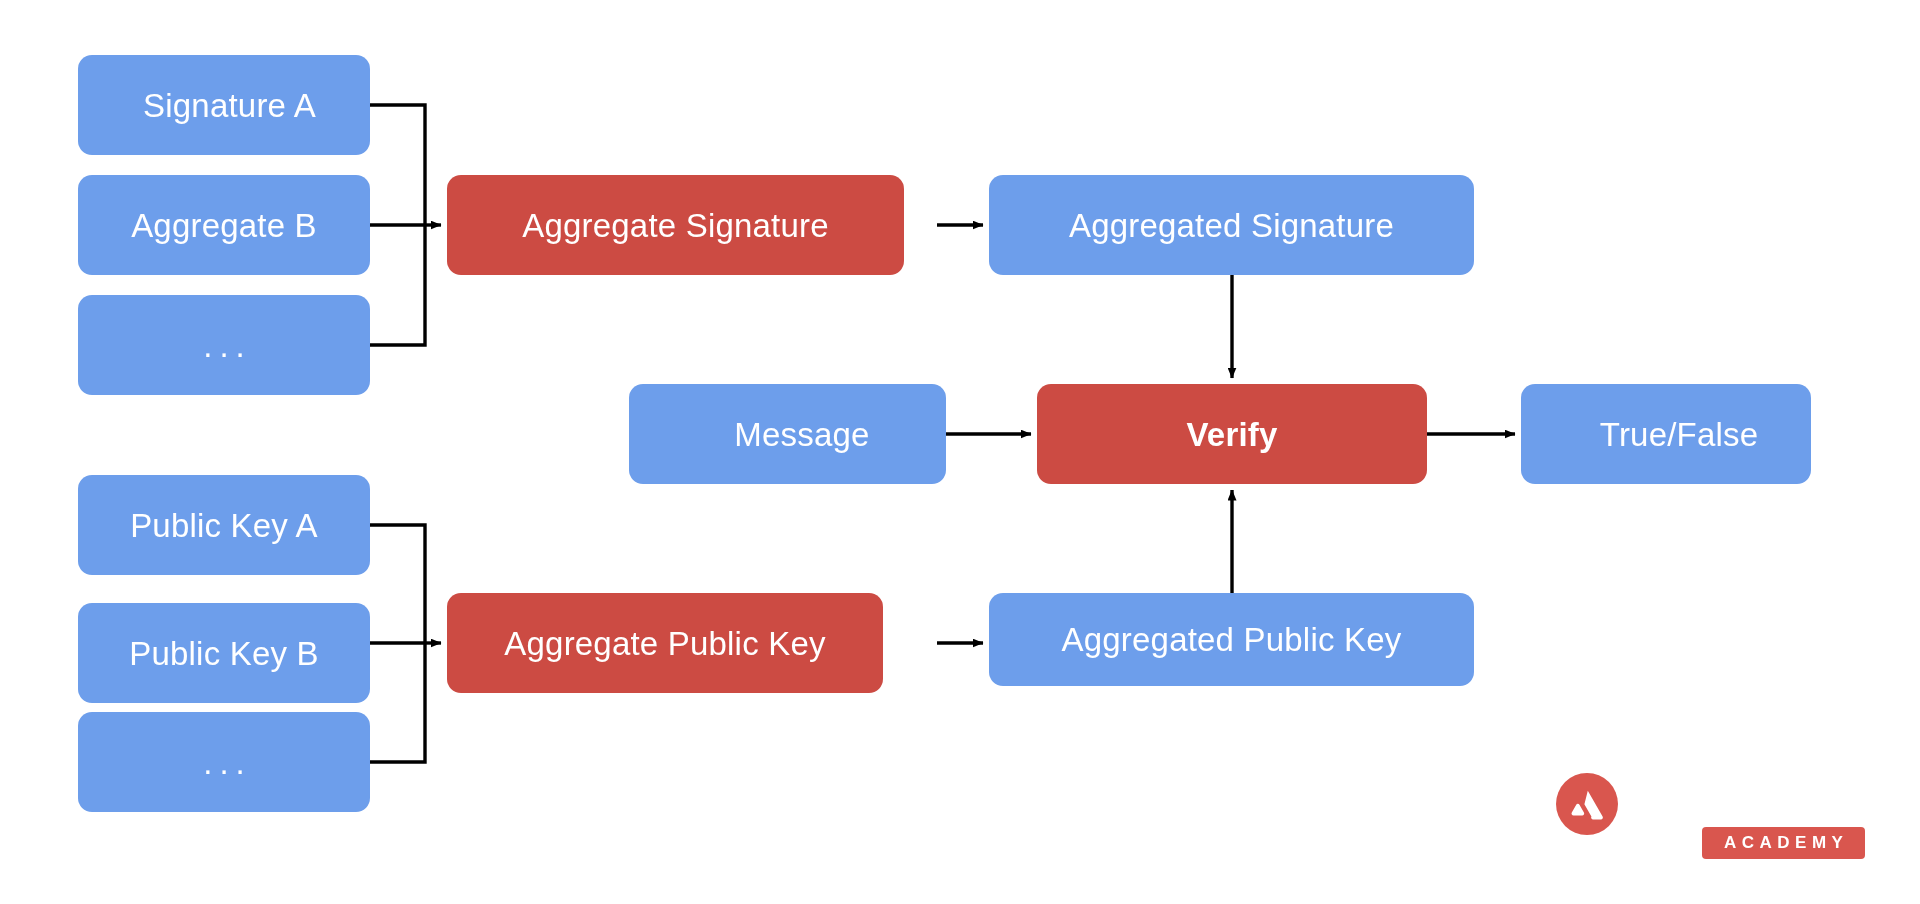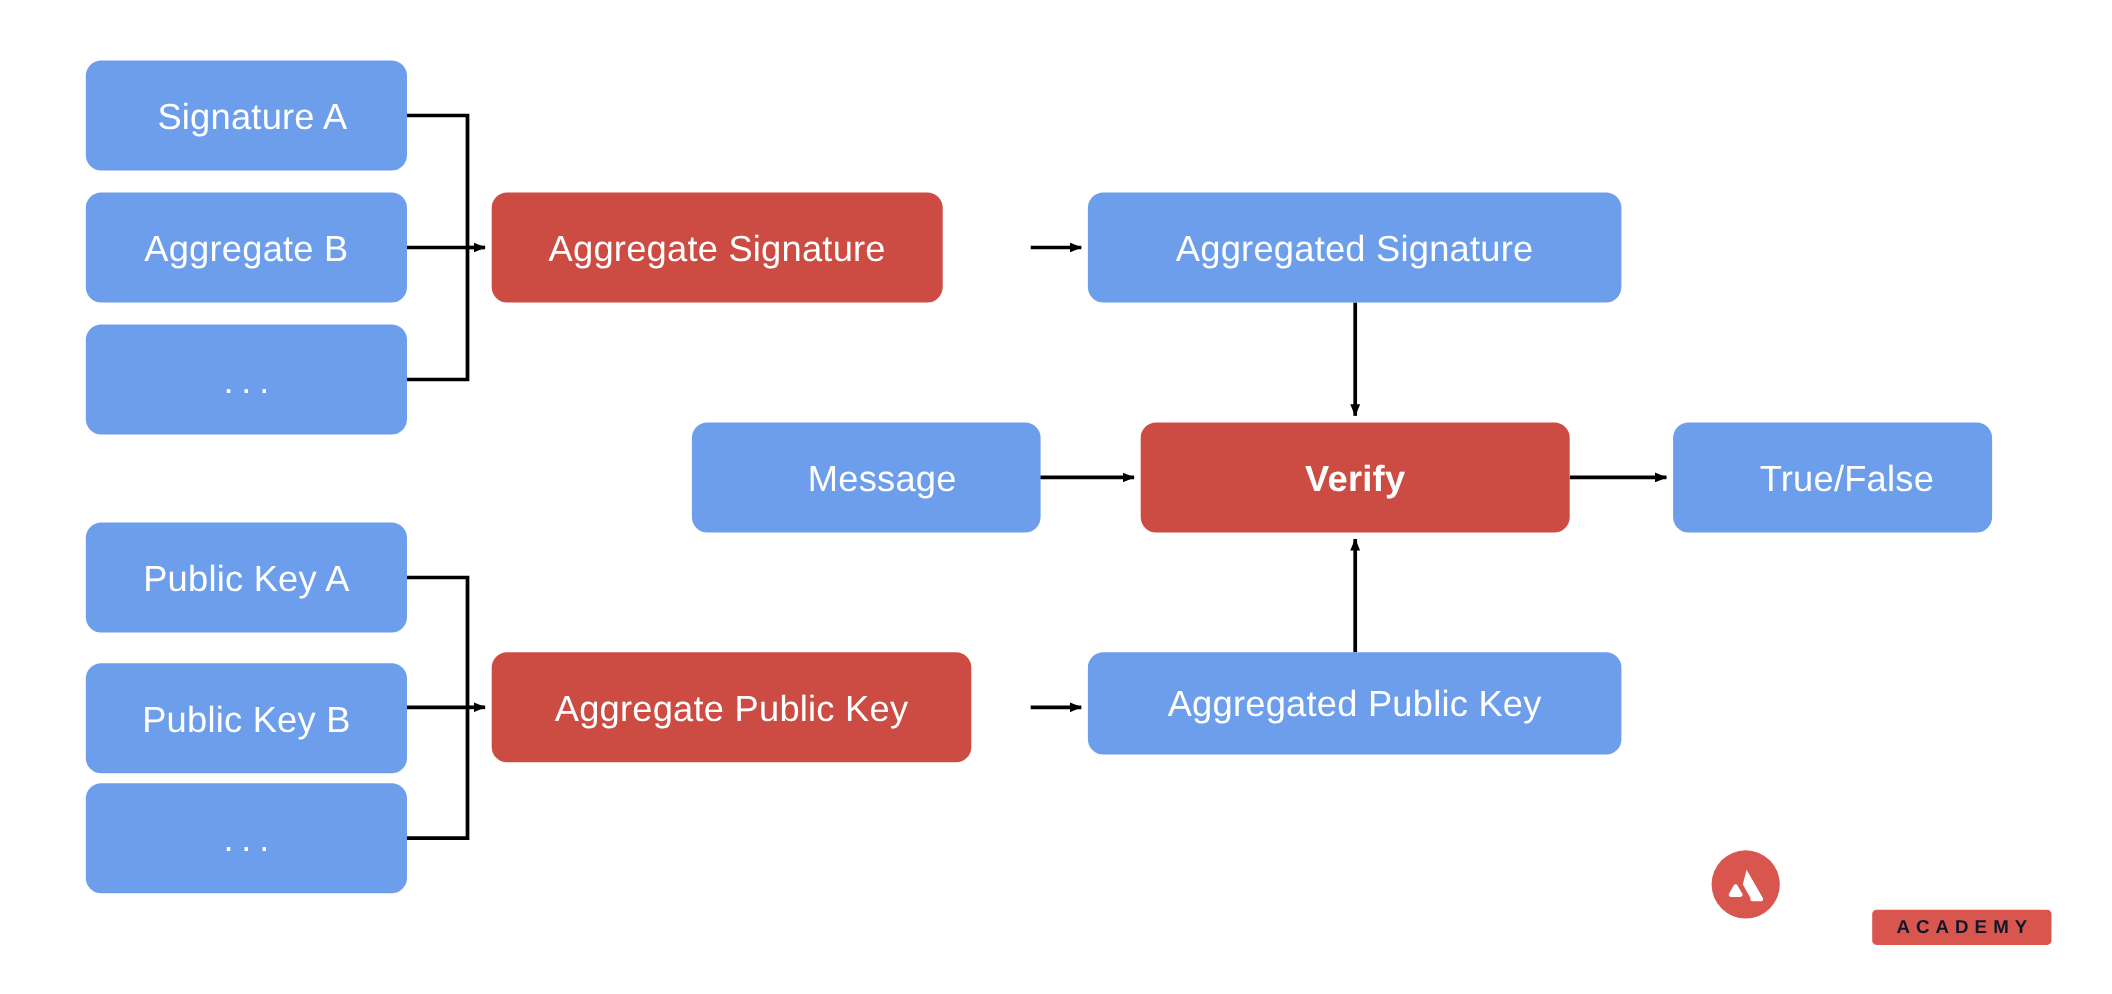--- a/index.html
+++ b/index.html
@@ -91,21 +91,21 @@
     line-height: 1;
     white-space: nowrap;
   }
   #logo-badge {
     position: absolute;
     left: 146px;
     top: 54px;
     background: #d9564e;
     border-radius: 4px;
     padding: 7px 17px 8px 22px;
-    color: #0f172a;
+    color: #ffffff;
     font-size: 17px;
     font-weight: 700;
     letter-spacing: 5.5px;
     line-height: 1;
     white-space: nowrap;
   }
 </style>
 </head>
 <body>
 
@@ -160,21 +160,21 @@
   </div>
 
   <div class="node blue" style="left:78px;  top:175px; width:292px; height:100px;">
     <span>Aggregate B</span>
   </div>
 
   <div class="node blue" style="left:78px;  top:295px; width:292px; height:100px;">
     <span class="ellipsis-label">...</span>
   </div>
 
-  <div class="node red" style="left:447px; top:175px; width:410px; height:100px;">
+  <div class="node red" style="left:447px; top:175px; width:457px; height:100px;">
     <span>Aggregate Signature</span>
   </div>
 
   <div class="node blue" style="left:989px; top:175px; width:485px; height:100px;">
     <span>Aggregated Signature</span>
   </div>
 
   <div class="node blue" style="left:629px; top:384px; width:317px; height:100px;padding-left:29px;">
     <span>Message</span>
   </div>

